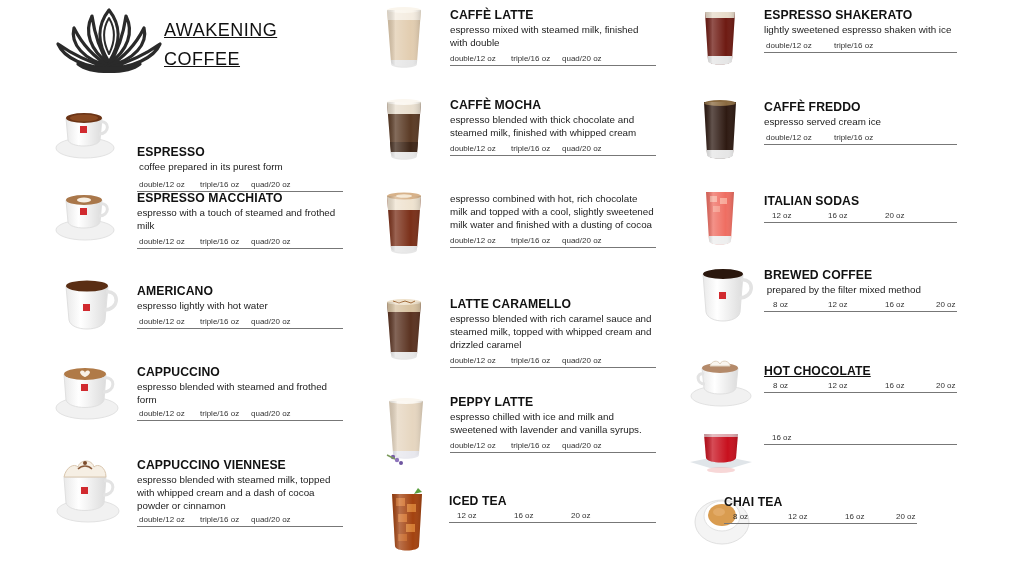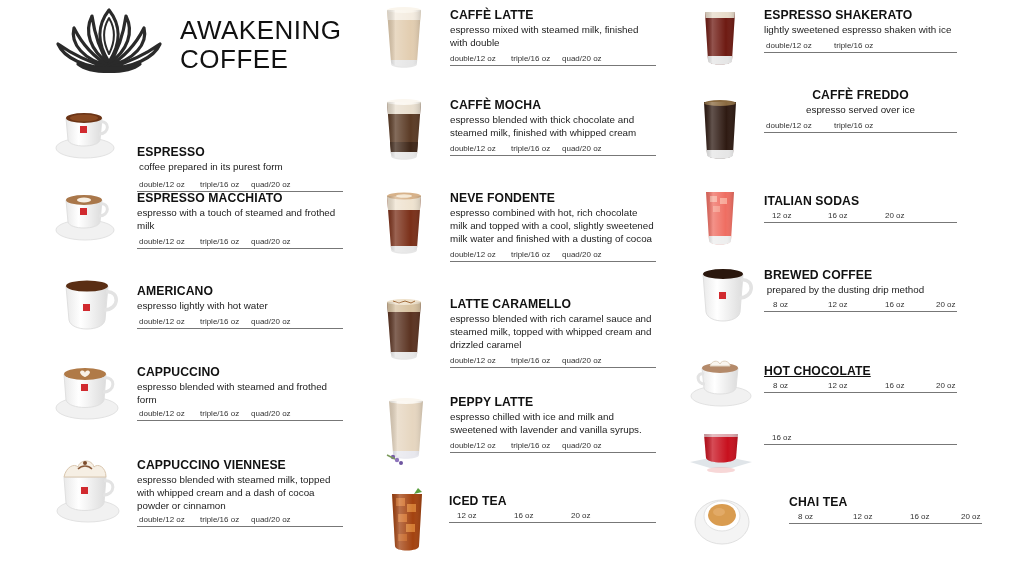--- a/index.html
+++ b/index.html
@@ -1,21 +1,21 @@
 <!DOCTYPE html>
 <html><head>
   <meta charset="utf-8">
   <style>
     * { box-sizing: border-box; margin: 0; padding: 0; }
     html, body { width: 1024px; height: 564px; background: #ffffff; overflow: hidden; }
     body { position: relative; font-family: "Liberation Sans", "DejaVu Sans", sans-serif; color: #111; }
 
     .logo { position: absolute; left: 54px; top: 4px; width: 300px; height: 72px; }
     .logo-mark { position: absolute; left: 0; top: 0; width: 110px; height: 72px; }
-    .logo-text { position: absolute; left: 126px; top: 12px; font-size: 26px; line-height: 29px; letter-spacing: 0.5px; color: #111; font-weight: normal; }
+    .logo-text { position: absolute; left: 110px; top: 12px; font-size: 18px; line-height: 29px; letter-spacing: 0.5px; color: #111; font-weight: normal; text-decoration: underline; }
 
     .item { position: absolute; }
     .item .title { font-size: 12.2px; font-weight: bold; letter-spacing: 0.1px; line-height: 14px; color: #111; text-transform: uppercase; }
     .item .desc { font-size: 9.8px; line-height: 13px; color: #222; margin-top: 1px; }
     .item .sizes { position: relative; margin-top: 5px; height: 12px; border-bottom: 1.5px solid #777; font-size: 8px; color: #333; line-height: 10px; }
     .item .sizes span { position: absolute; top: 0; white-space: nowrap; }
 
     .img { position: absolute; }
     .img svg { width: 100%; height: 100%; display: block; }
   </style>
@@ -297,21 +297,20 @@
   <div class="title">CAFFÈ MOCHA</div>
   <div class="desc">espresso blended with thick chocolate and steamed milk, finished with whipped cream</div>
   <div class="sizes">
     <span style="left:0px">double/12 oz</span>
     <span style="left:61px">triple/16 oz</span>
     <span style="left:112px">quad/20 oz</span>
   </div>
 </div>
 
 <div class="item" style="left:450px;top:191px;width:206px;">
-  <div class="title">NEVE FONDENTE</div>
   <div class="desc">espresso combined with hot, rich chocolate milk and topped with a cool, slightly sweetened milk water and finished with a dusting of cocoa</div>
   <div class="sizes">
     <span style="left:0px">double/12 oz</span>
     <span style="left:61px">triple/16 oz</span>
     <span style="left:112px">quad/20 oz</span>
   </div>
 </div>
 
 <div class="item" style="left:450px;top:297px;width:206px;">
   <div class="title">LATTE CARAMELLO</div>
@@ -344,41 +343,41 @@
 
 <div class="item" style="left:764px;top:8px;width:193px;">
   <div class="title">ESPRESSO SHAKERATO</div>
   <div class="desc">lightly sweetened espresso shaken with ice</div>
   <div class="sizes">
     <span style="left:2px">double/12 oz</span>
     <span style="left:70px">triple/16 oz</span>
   </div>
 </div>
 
-<div class="item" style="left:764px;top:88px;width:193px;text-align:center;">
+<div class="item" style="left:764px;top:100px;width:193px;">
   <div class="title">CAFFÈ FREDDO</div>
-  <div class="desc">espresso served over ice</div>
+  <div class="desc">espresso served cream ice</div>
   <div class="sizes">
     <span style="left:2px">double/12 oz</span>
     <span style="left:70px">triple/16 oz</span>
   </div>
 </div>
 
 <div class="item" style="left:764px;top:194px;width:193px;">
   <div class="title">ITALIAN SODAS</div>
   <div class="sizes" style="margin-top:3px;">
     <span style="left:8px">12 oz</span>
     <span style="left:64px">16 oz</span>
     <span style="left:121px">20 oz</span>
   </div>
 </div>
 
 <div class="item" style="left:764px;top:268px;width:193px;">
   <div class="title">BREWED COFFEE</div>
-  <div class="desc" style="white-space:pre;"> prepared by the dusting drip method</div>
+  <div class="desc" style="white-space:pre;"> prepared by the filter mixed method</div>
   <div class="sizes" style="margin-top:4px;">
     <span style="left:9px">8 oz</span>
     <span style="left:64px">12 oz</span>
     <span style="left:121px">16 oz</span>
     <span style="left:172px">20 oz</span>
   </div>
 </div>
 
 <div class="item" style="left:764px;top:364px;width:193px;text-decoration:underline;">
   <div class="title">HOT CHOCOLATE</div>
@@ -389,21 +388,21 @@
     <span style="left:172px">20 oz</span>
   </div>
 </div>
 
 <div class="item" style="left:764px;top:430px;width:193px;">
   <div class="sizes" style="margin-top:3px;">
     <span style="left:8px">16 oz</span>
   </div>
 </div>
 
-<div class="item" style="left:789px;top:495px;width:193px;">
+<div class="item" style="left:724px;top:495px;width:193px;">
   <div class="title">CHAI TEA</div>
   <div class="sizes" style="margin-top:3px;">
     <span style="left:9px">8 oz</span>
     <span style="left:64px">12 oz</span>
     <span style="left:121px">16 oz</span>
     <span style="left:172px">20 oz</span>
   </div>
 </div>
 
 </body></html>

